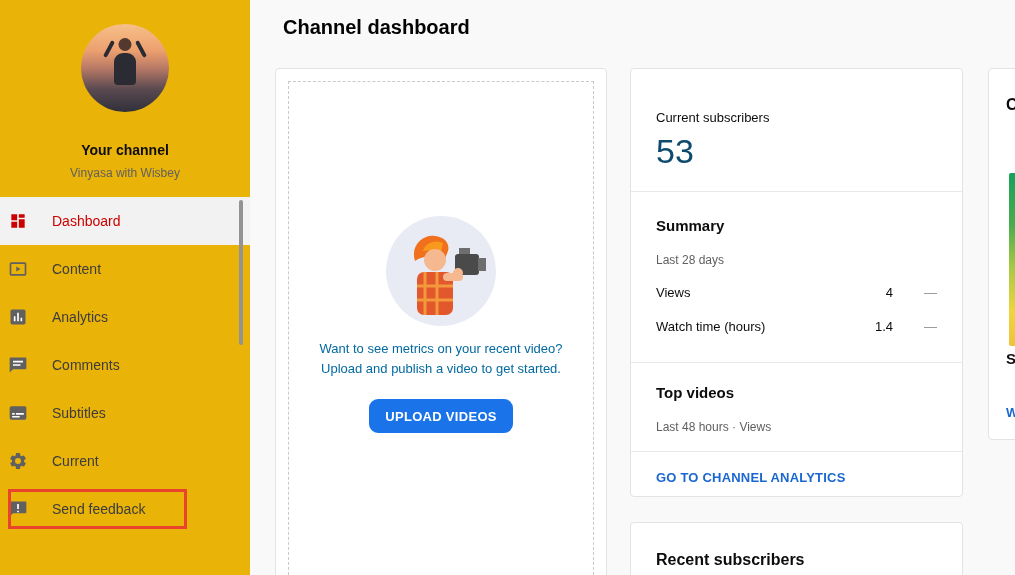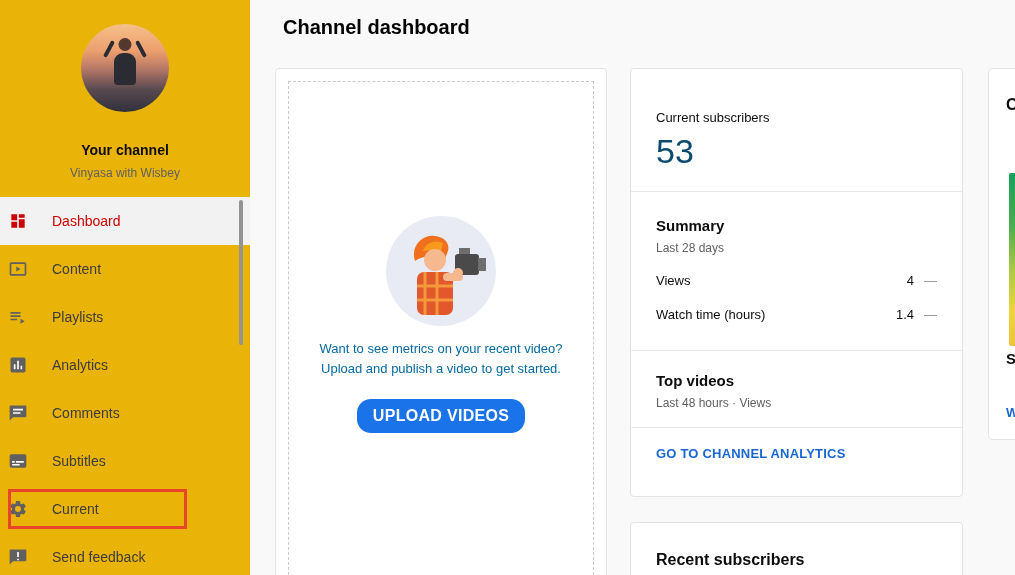--- a/index.html
+++ b/index.html
@@ -77,37 +77,37 @@
   .upload-card { left:275px; top:68px; width:332px; height:540px; }
   .dashed {
     position:absolute; left:12px; top:12px; right:12px; bottom:12px;
     border:1px dashed #c9c9c9;
     display:flex; flex-direction:column; align-items:center;
   }
   .illustration { margin-top:133px; width:112px; height:112px; }
   .upload-text { margin-top:12px; font-size:13px; color:#0369a1; text-align:center; line-height:20px; }
   .upload-btn {
     margin-top:20px; height:34px; padding:0 16px;
-    background:#1a73e8; color:#fff; font-size:16px; font-weight:700;
-    letter-spacing:.3px; border:none; border-radius:14px; cursor:pointer;
+    background:#1a73e8; color:#fff; font-size:13px; font-weight:700;
+    letter-spacing:.3px; border:none; border-radius:9px; cursor:pointer;
     font-family:inherit;
   }
 
   
   .analytics-card { left:630px; top:68px; width:333px; height:429px; padding:26px 25px 0; }
   .card-title { font-size:16px; font-weight:700; color:#0d0d0d; line-height:20px; }
   .sub-label { margin-top:14px; font-size:13px; color:#0d0d0d; line-height:18px; }
   .sub-count { margin-top:4px; font-size:34px; font-weight:400; color:#0c4a6e; line-height:40px; }
   .divider { border:none; border-top:1px solid #e8e8e8; margin:20px -25px 0; }
   .divider.d2 { margin-top:26px; }
   .divider.d3 { margin-top:16px; }
   .section-title { margin-top:24px; font-size:15px; font-weight:700; line-height:20px; }
   .section-title.tv { margin-top:20px; }
-  .muted { margin-top:4px; font-size:12px; color:#606060; line-height:16px; }
-  .metric-row { display:flex; align-items:center; margin-top:16px; font-size:13px; line-height:18px; }
+  .muted { margin-top:16px; font-size:12px; color:#606060; line-height:16px; }
+  .metric-row { display:flex; align-items:center; margin-top:16px; font-size:13px; line-height:18px;gap:21px; }
   .metric-row .m-label { flex:1; }
   .metric-row .m-value { text-align:right; }
   .metric-row .m-trend { margin-left:10px; color:#909090; }
   .analytics-link {
     display:inline-block; margin-top:18px; font-size:13px; font-weight:700;
     color:#1a67d2; letter-spacing:.2px; text-decoration:none; cursor:pointer;
   }
 
   
   .recent-card { left:630px; top:522px; width:333px; height:150px; padding:27px 25px 0; }
@@ -144,28 +144,20 @@
       <span>Dashboard</span>
     </div>
     <div class="menu-item">
       <span class="icon">
         <svg viewBox="0 0 24 24">
             <path d="M4 6v12h16V6H4zm0-2h16a2 2 0 0 1 2 2v12a2 2 0 0 1-2 2H4a2 2 0 0 1-2-2V6a2 2 0 0 1 2-2z"></path>
             <path d="M10 9l5 3-5 3z"></path>
           </svg>
       </span>
       <span>Content</span>
-    </div>
-    <div class="menu-item">
-      <span class="icon">
-        <svg viewBox="0 0 24 24">
-            <path d="M3 6h12v2H3zM3 10h12v2H3zM3 14h8v2H3zM15 14v6l5-3z"></path>
-          </svg>
-      </span>
-      <span>Playlists</span>
     </div>
     <div class="menu-item">
       <span class="icon">
         <svg viewBox="0 0 24 24">
             <rect x="3" y="3" width="18" height="18" rx="2"></rect>
             <path fill="#ffffff" d="M7 11h2v6H7zM11 7h2v10h-2zM15 13h2v4h-2z"></path>
           </svg>
       </span>
       <span>Analytics</span>
     </div>

